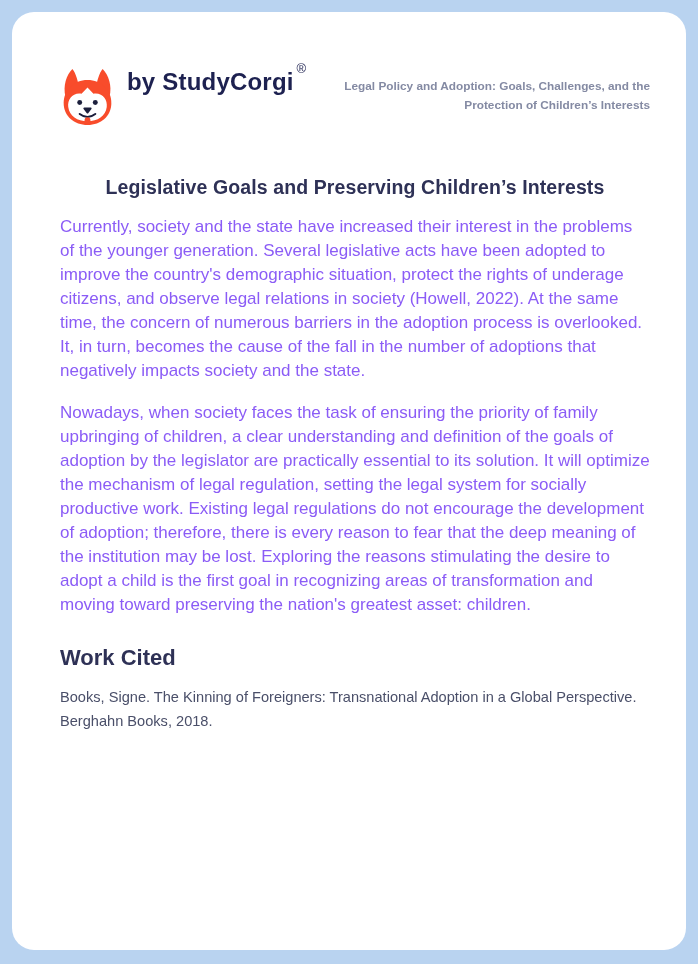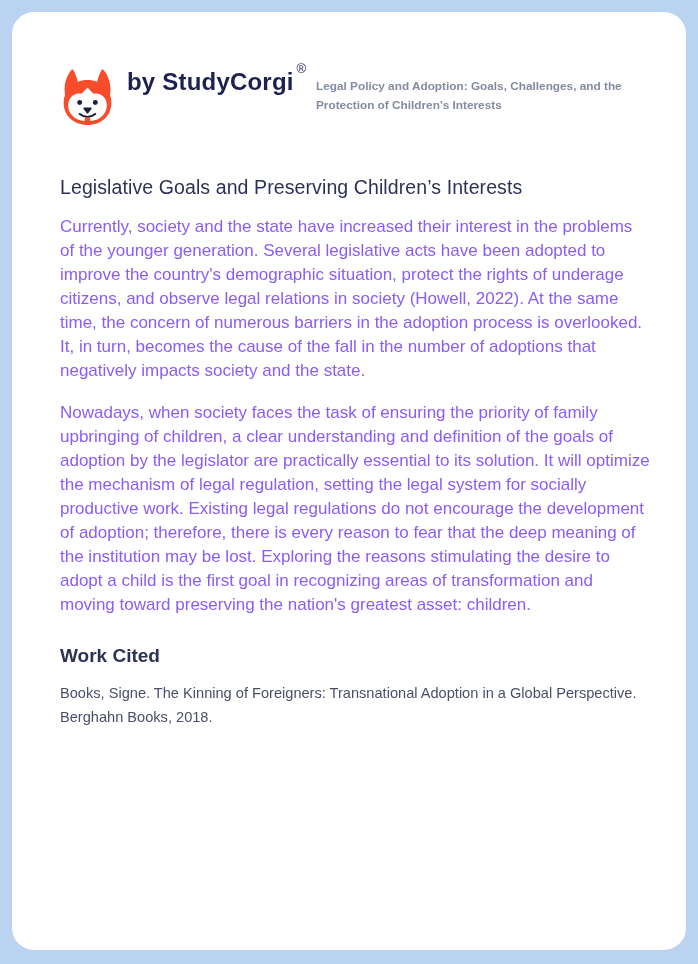--- a/index.html
+++ b/index.html
@@ -43,21 +43,21 @@
     font-size: 13px;
     font-weight: 400;
     color: #1d2150;
     vertical-align: top;
     position: relative;
     top: -7px;
     margin-left: 3px;
   }
   .doc-meta {
     width: 334px;
-    text-align: left;
+    text-align: right;
   }
   .doc-title {
     font-size: 11.8px;
     line-height: 1.55;
     font-weight: 700;
     color: #848aa3;
     margin-bottom: 3px;
   }
   .doc-url {
     font-size: 11.8px;
@@ -65,33 +65,34 @@
     font-weight: 400;
     color: #9298ad;
     text-decoration: none;
     display: inline-block;
     word-break: break-word;
   }
   
   .article { margin-top: 50px; max-width: 594px; }
   h1.article-heading {
     font-size: 19.5px;
-    font-weight: 400;
+    font-weight: 700;
     color: #2e3156;
     letter-spacing: 0.1px;
     margin-bottom: 16px;
+    text-align: center;
   }
   p.body-para {
     font-size: 17px;
     line-height: 24px;
     color: #8b5cf6;
     margin-bottom: 18px;
   }
   h2.cited-heading {
-    font-size: 19px;
+    font-size: 22px;
     font-weight: 700;
     color: #2e3156;
     margin-top: 28px;
     margin-bottom: 14px;
   }
   p.citation {
     font-size: 14.6px;
     line-height: 24px;
     color: #4a4f69;
   }

